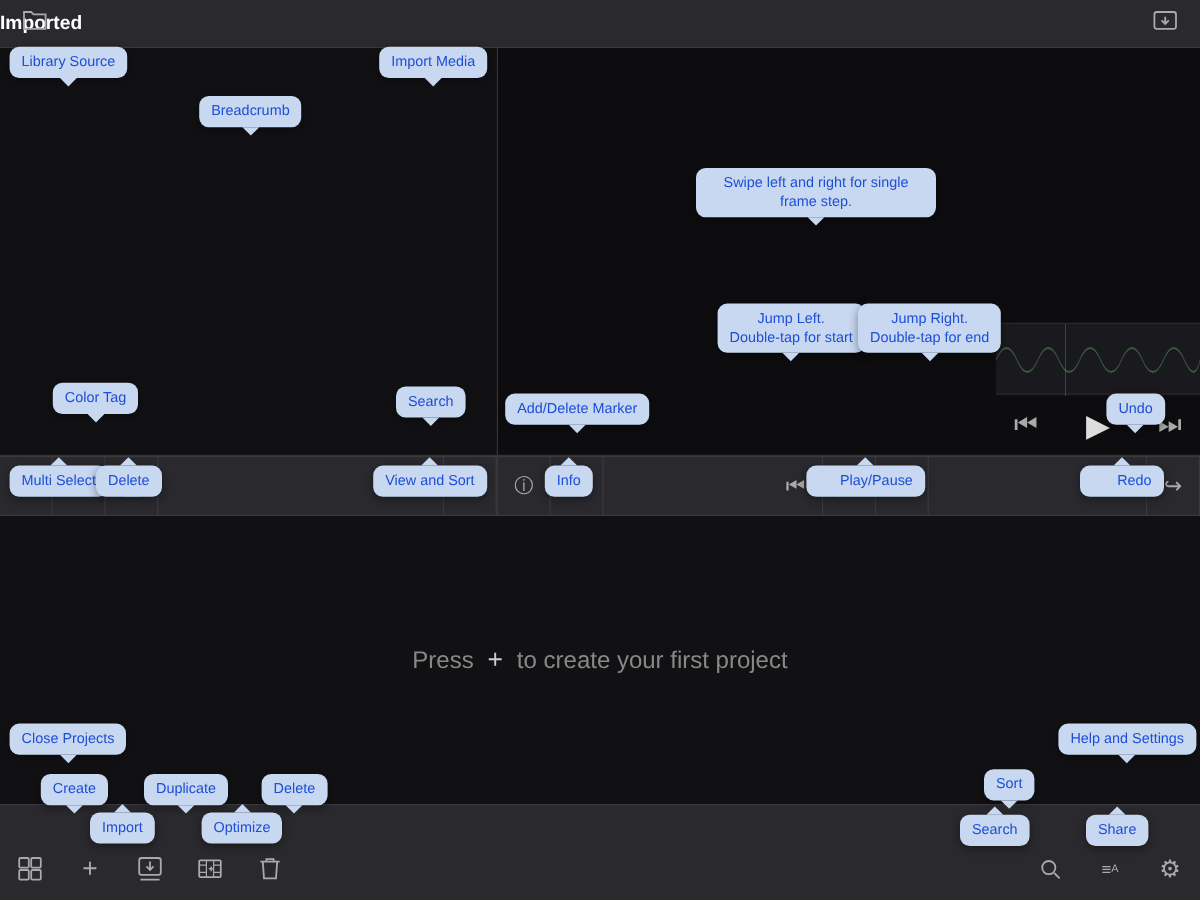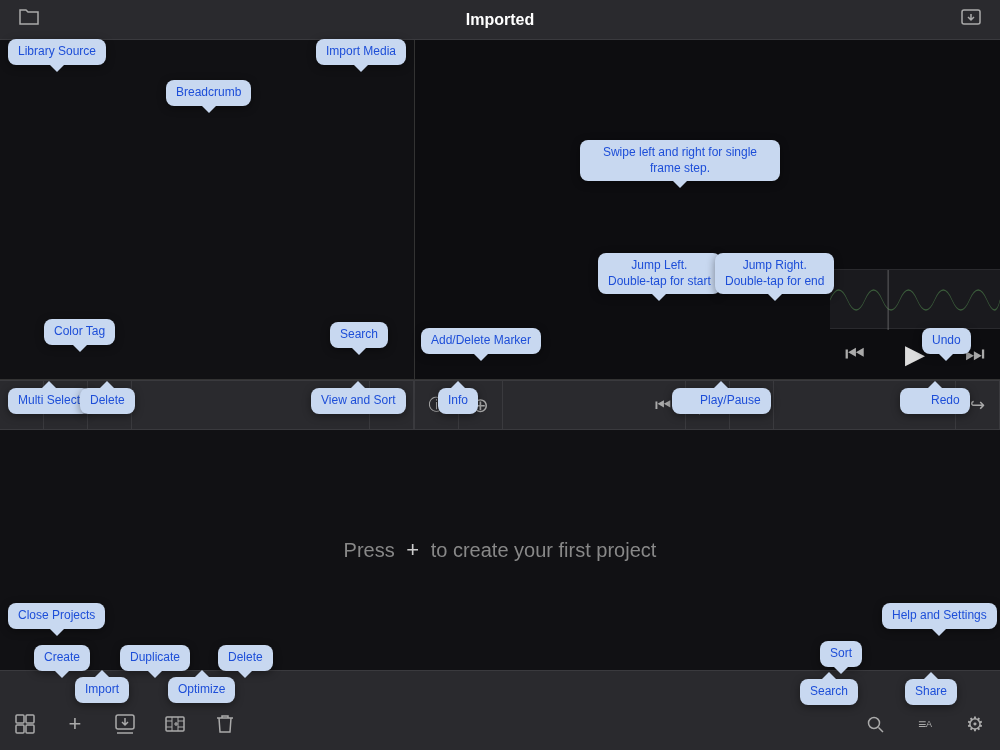--- a/index.html
+++ b/index.html
@@ -14,21 +14,20 @@
     }
 
     
     .top-bar {
       position: absolute;
       top: 0; left: 0; right: 0;
       height: 40px;
       background: #2a2a2e;
       display: flex;
       align-items: center;
-      justify-content: center;
       border-bottom: 1px solid #3a3a3e;
     }
     .top-bar-title {
       font-size: 16px;
       font-weight: 600;
       color: #fff;
     }
     .top-bar-left {
       position: absolute;
       left: 10px;
@@ -426,21 +425,21 @@
 </div>
 
 <div class="tooltip arrow-up" style="left: 80px; top: 388px;">
   <span>Delete</span>
 </div>
 
 <div class="tooltip arrow-up" style="left: 311px; top: 388px;">
   <span>View and Sort</span>
 </div>
 
-<div class="tooltip arrow-up" style="left: 438px; top: 388px;">
+<div class="tooltip arrow-up" style="left: 454px; top: 388px;">
   <span>Info</span>
 </div>
 
 <div class="tooltip arrow-up" style="left: 672px; top: 388px; padding-left: 28px;">
   <span>Play/Pause</span>
 </div>
 
 <div class="tooltip arrow-up" style="left: 900px; top: 388px; padding-left: 31px;">
   <span>Redo</span>
 </div>

